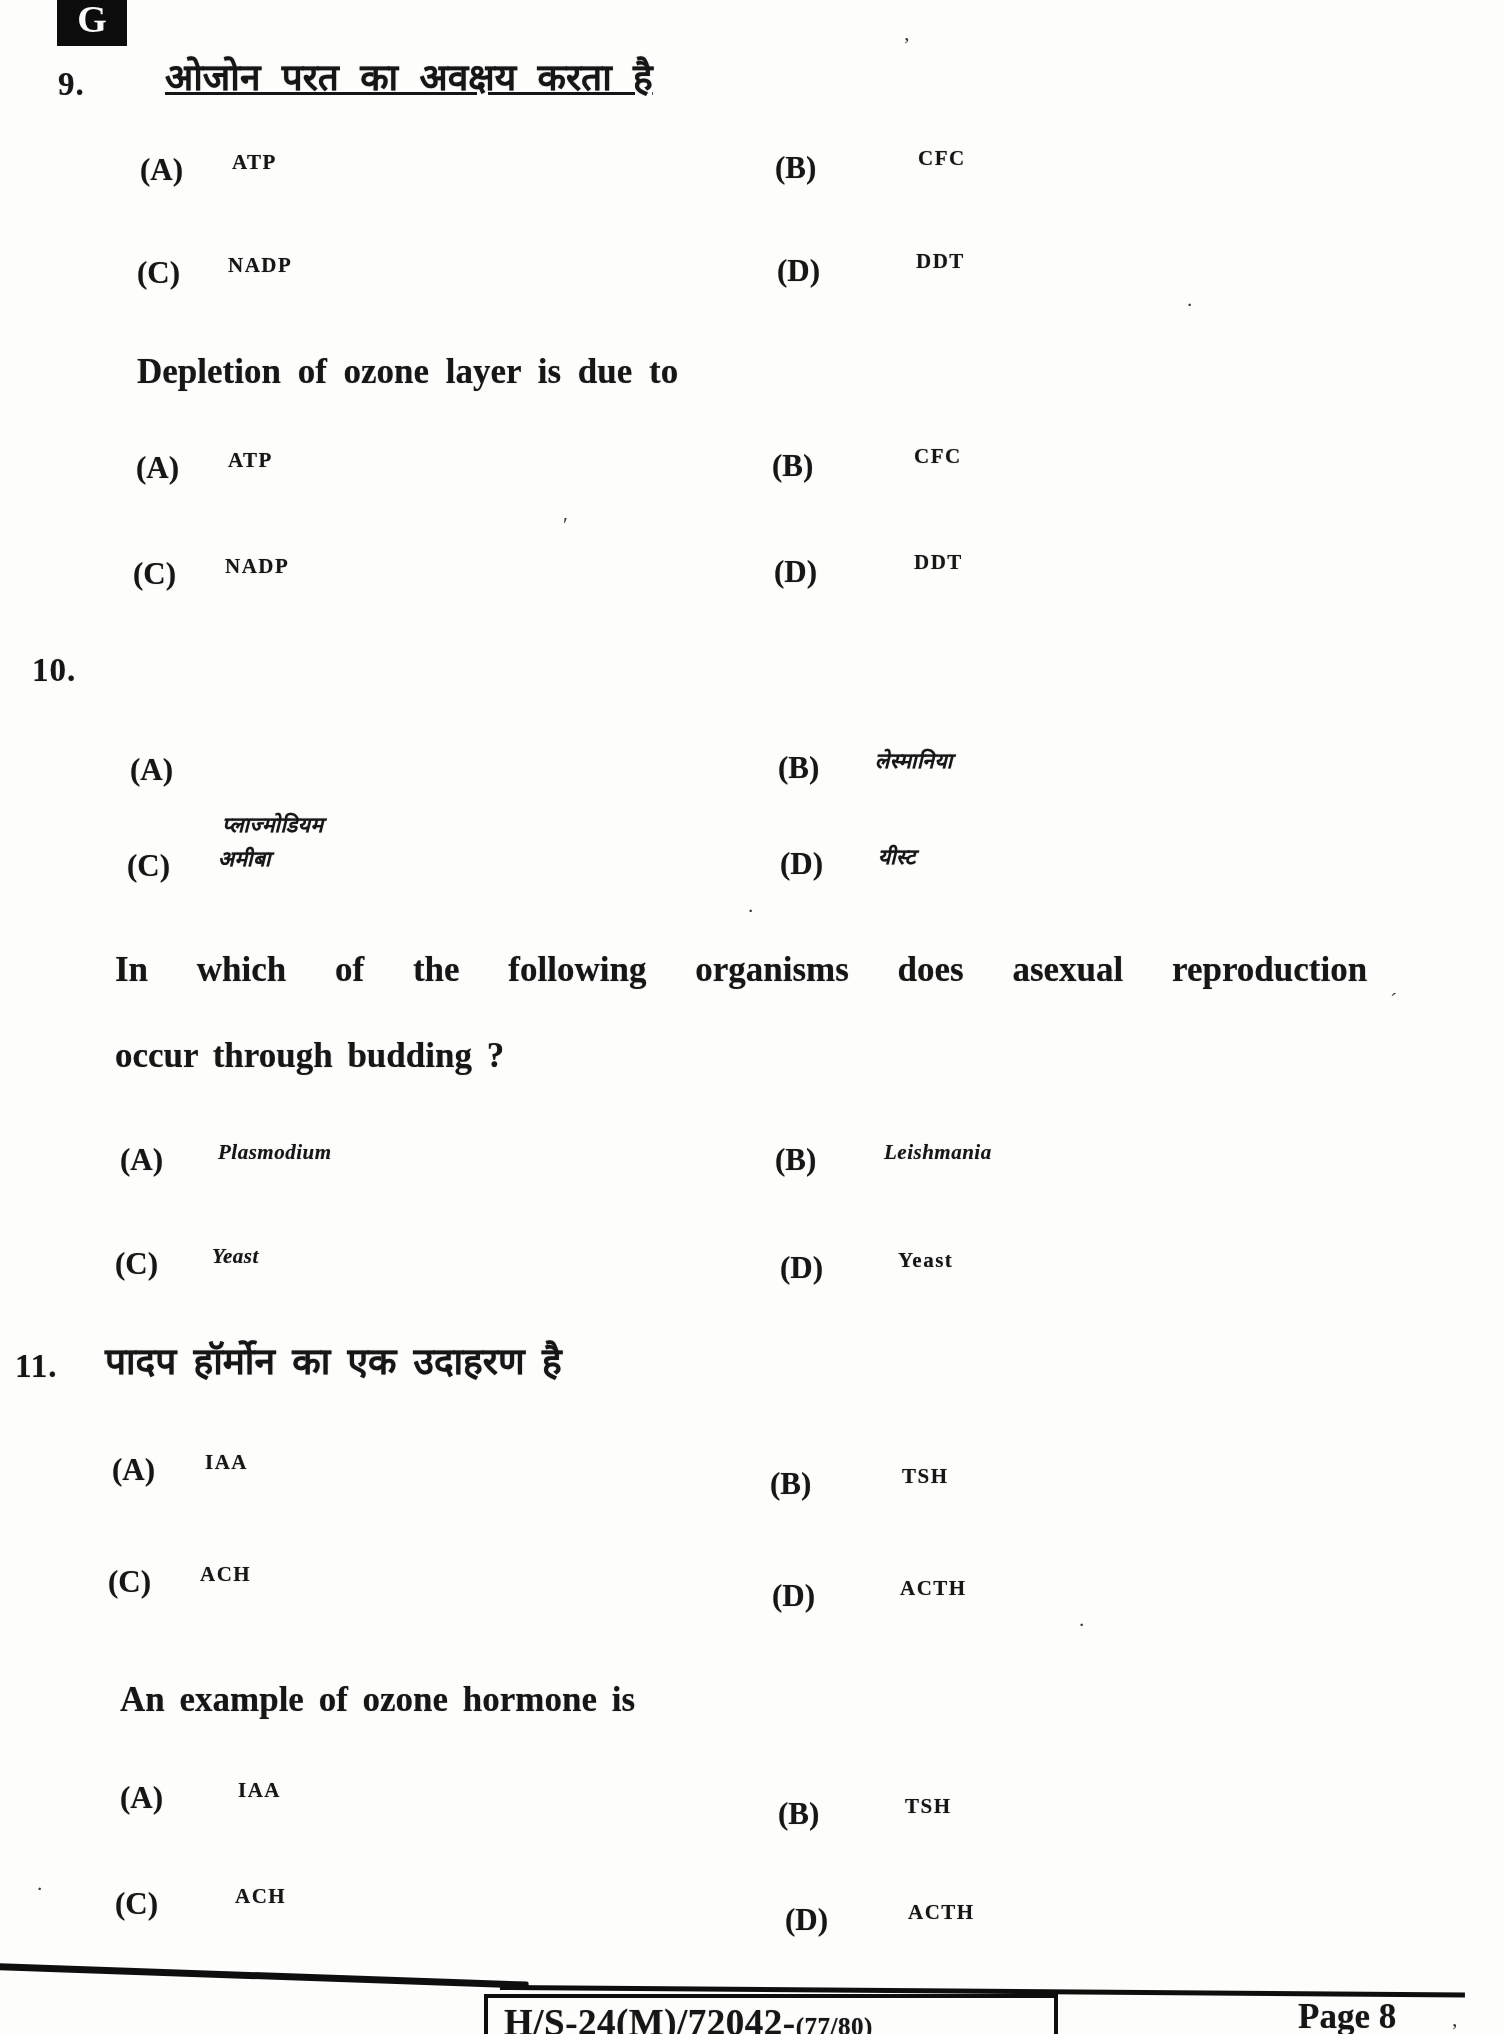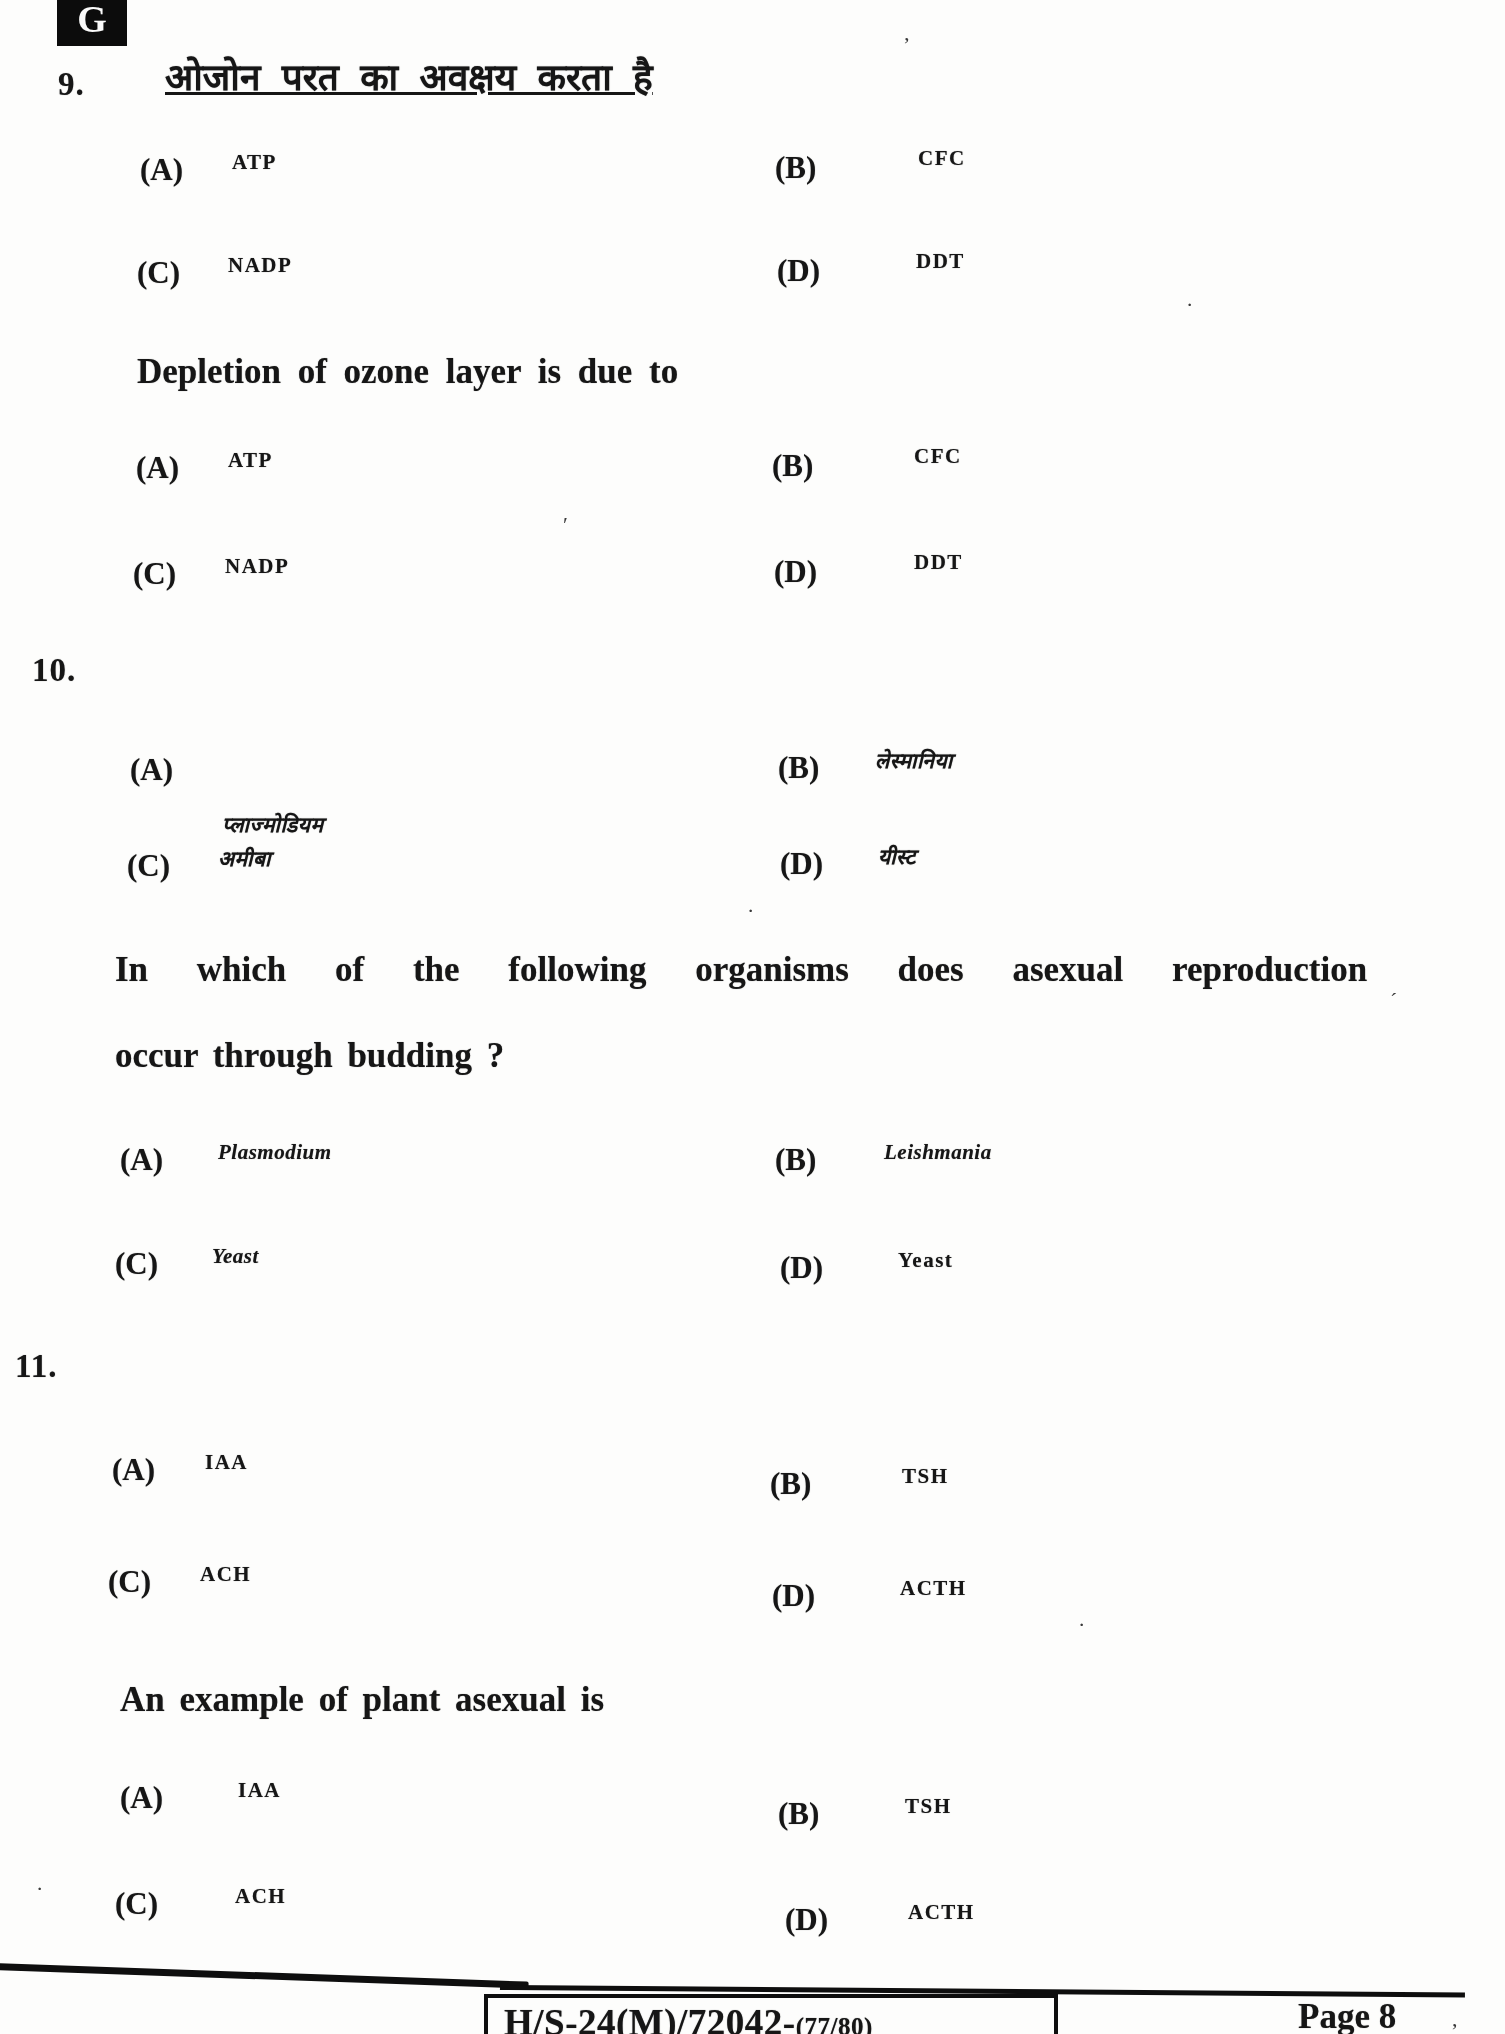--- a/index.html
+++ b/index.html
@@ -97,32 +97,33 @@
   <span class="abs opt-text it" style="left:218px;top:1140px;">Plasmodium</span>
   <span class="abs opt-label" style="left:775px;top:1142px;">(B)</span>
   <span class="abs opt-text it" style="left:876px;top:1140px;margin-left:8px;">Leishmania</span>
 
   <span class="abs opt-label" style="left:115px;top:1246px;">(C)</span>
   <span class="abs opt-text it" style="left:212px;top:1244px;">Yeast</span>
   <span class="abs opt-label" style="left:780px;top:1250px;">(D)</span>
   <span class="abs opt-text" style="left:898px;top:1248px;">Yeast</span>
 
   <span class="abs q-num" style="left:15px;top:1348px;">11.</span>
+  <span class="abs q-head-hi" style="left:105px;top:1334px;word-spacing:8px;">पादप हॉर्मोन का एक उदाहरण है</span>
 
   <span class="abs opt-label" style="left:112px;top:1452px;">(A)</span>
   <span class="abs opt-text" style="left:205px;top:1450px;">IAA</span>
   <span class="abs opt-label" style="left:770px;top:1466px;">(B)</span>
   <span class="abs opt-text" style="left:902px;top:1464px;">TSH</span>
 
   <span class="abs opt-label" style="left:108px;top:1564px;">(C)</span>
   <span class="abs opt-text" style="left:200px;top:1562px;">ACH</span>
   <span class="abs opt-label" style="left:772px;top:1578px;">(D)</span>
   <span class="abs opt-text" style="left:900px;top:1576px;">ACTH</span>
 
-  <span class="abs q-head-en" style="left:120px;top:1680px;word-spacing:6px;">An example of plant asexual is</span>
+  <span class="abs q-head-en" style="left:120px;top:1680px;word-spacing:6px;">An example of ozone hormone is</span>
 
   <span class="abs opt-label" style="left:120px;top:1780px;">(A)</span>
   <span class="abs opt-text" style="left:238px;top:1778px;">IAA</span>
   <span class="abs opt-label" style="left:778px;top:1796px;">(B)</span>
   <span class="abs opt-text" style="left:905px;top:1794px;">TSH</span>
 
   <span class="abs opt-label" style="left:115px;top:1886px;">(C)</span>
   <span class="abs opt-text" style="left:235px;top:1884px;">ACH</span>
   <span class="abs opt-label" style="left:785px;top:1902px;">(D)</span>
   <span class="abs opt-text" style="left:908px;top:1900px;">ACTH</span>

